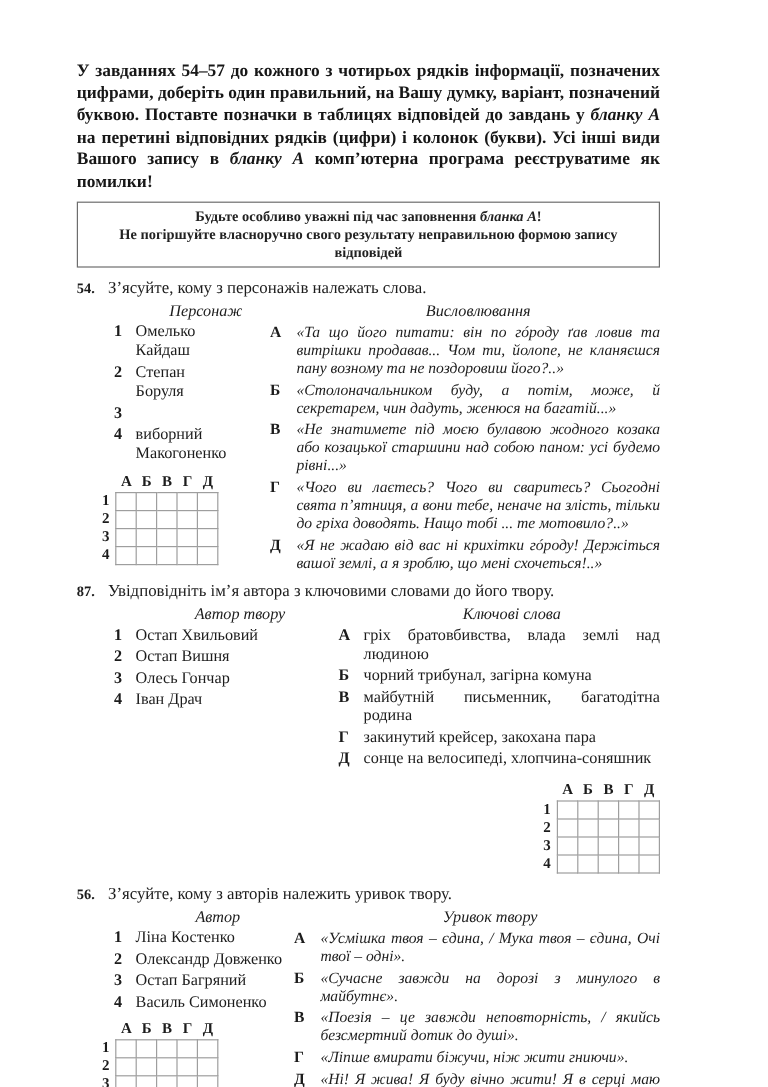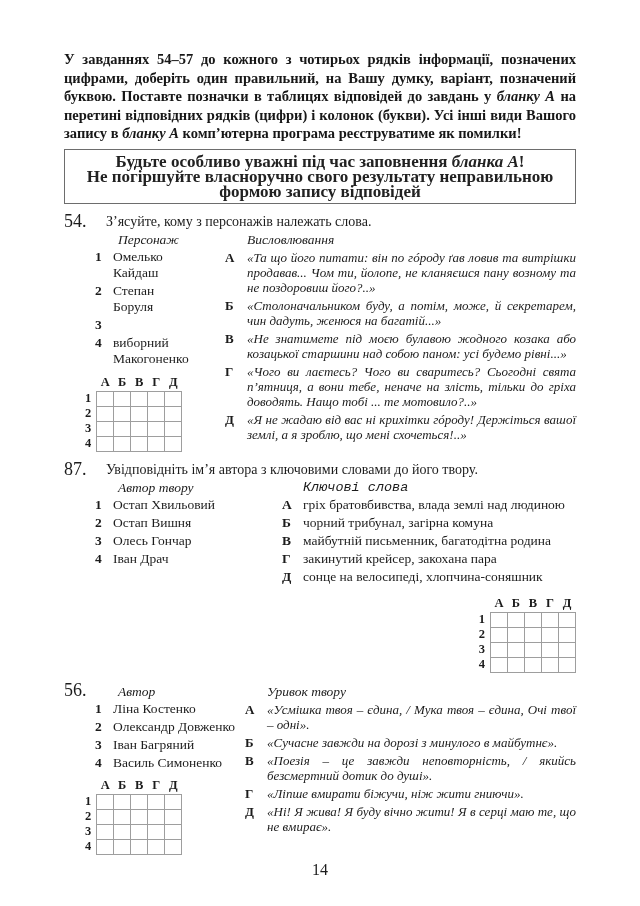--- a/index.html
+++ b/index.html
@@ -5,64 +5,65 @@
   html,body{margin:0;padding:0;}
   body{
     width:640px;height:906px;overflow:hidden;background:#ffffff;
     font-family:"Liberation Serif","DejaVu Serif",serif;
     color:#1c1c1c;
     -webkit-font-smoothing:antialiased;
   }
   .page{
     box-sizing:border-box;
     width:640px;height:906px;
-    padding:50px 64px 0 64px;
+    padding:50px 90px 0 64px;
     position:relative;
   }
   
   .intro{
     margin:0 0 6px 0;
     font-weight:bold;
     font-size:14.5px;
     line-height:18.6px;
     text-align:justify;
     color:#171717;
   }
   .intro i{font-weight:bold;}
   .notice-box{
     border:1px solid #6d6d6d;
     padding:4px 10px;
     text-align:center;
     font-weight:bold;
-    font-size:17px;
+    font-size:12px;
     line-height:15px;
     color:#222;
   }
   
   .question{margin-top:9px;}
   .qhead{display:flex;}
   .qnum{
     width:26px;flex:0 0 26px;
-    font-weight:normal;font-size:18px;line-height:17px;
+    font-weight:bold;font-size:12px;line-height:17px;
   }
   .qbody{flex:1;}
-  .prompt{font-size:14px;line-height:17px;margin-left:16px;}
+  .prompt{font-size:14px;line-height:17px;}
   .cols{display:flex;margin-top:2px;}
   .col-left{flex:0 0 auto;}
   .col-right{flex:1;min-width:0;}
   .q54 .col-left{width:135px;}
   .q55 .col-left{width:192px;}
   .q56 .col-left{width:155px;}
   .col-header{
     font-style:italic;font-size:13.5px;line-height:15px;
     margin-bottom:2px;
+    text-align:center;
   }
   .col-left .col-header{padding-left:28px;}
   .col-right .col-header{padding-left:22px;}
-  .q55 .col-right .col-header{padding-left:21px;font-family:Liberation Mono, monospace;}
+  .q55 .col-right .col-header{padding-left:21px;}
   .litem{display:flex;margin-top:2px;font-size:13.5px;line-height:16px;}
   .lnum{flex:0 0 23px;padding-left:5px;font-weight:bold;box-sizing:border-box;}
   .ltext{white-space:pre-line;}
   .ritem{display:flex;margin-top:3px;font-size:13px;line-height:15px;}
   .rletter{flex:0 0 22px;font-weight:bold;}
   .q55 .rletter{flex:0 0 21px;}
   .rtext{flex:1;min-width:0;text-align:justify;}
   .rtext.q-italic{font-style:italic;}
   .q55 .ritem{margin-top:2.5px;font-size:13.5px;line-height:15.5px;}
   
@@ -299,34 +300,35 @@
           </div>
         </div>
       </div>
     </div>
   </section>
 
   <section class="question q56">
     <div class="qhead">
       <div class="qnum">56.</div>
       <div class="qbody">
+        <div class="prompt">З’ясуйте, кому з авторів належить уривок твору.</div>
         <div class="cols">
           <div class="col-left">
             <div class="col-header">Автор</div>
             <div class="litem">
                 <span class="lnum">1</span>
                 <span class="ltext">Ліна Костенко</span>
               </div>
             <div class="litem">
                 <span class="lnum">2</span>
                 <span class="ltext">Олександр Довженко</span>
               </div>
             <div class="litem">
                 <span class="lnum">3</span>
-                <span class="ltext">Іван Багряний</span>
+                <span class="ltext">Остап Багряний</span>
               </div>
             <div class="litem">
                 <span class="lnum">4</span>
                 <span class="ltext">Василь Симоненко</span>
               </div>
             <table class="agrid">
               <thead>
                 <tr>
                   <th></th>
                   <th>А</th>

